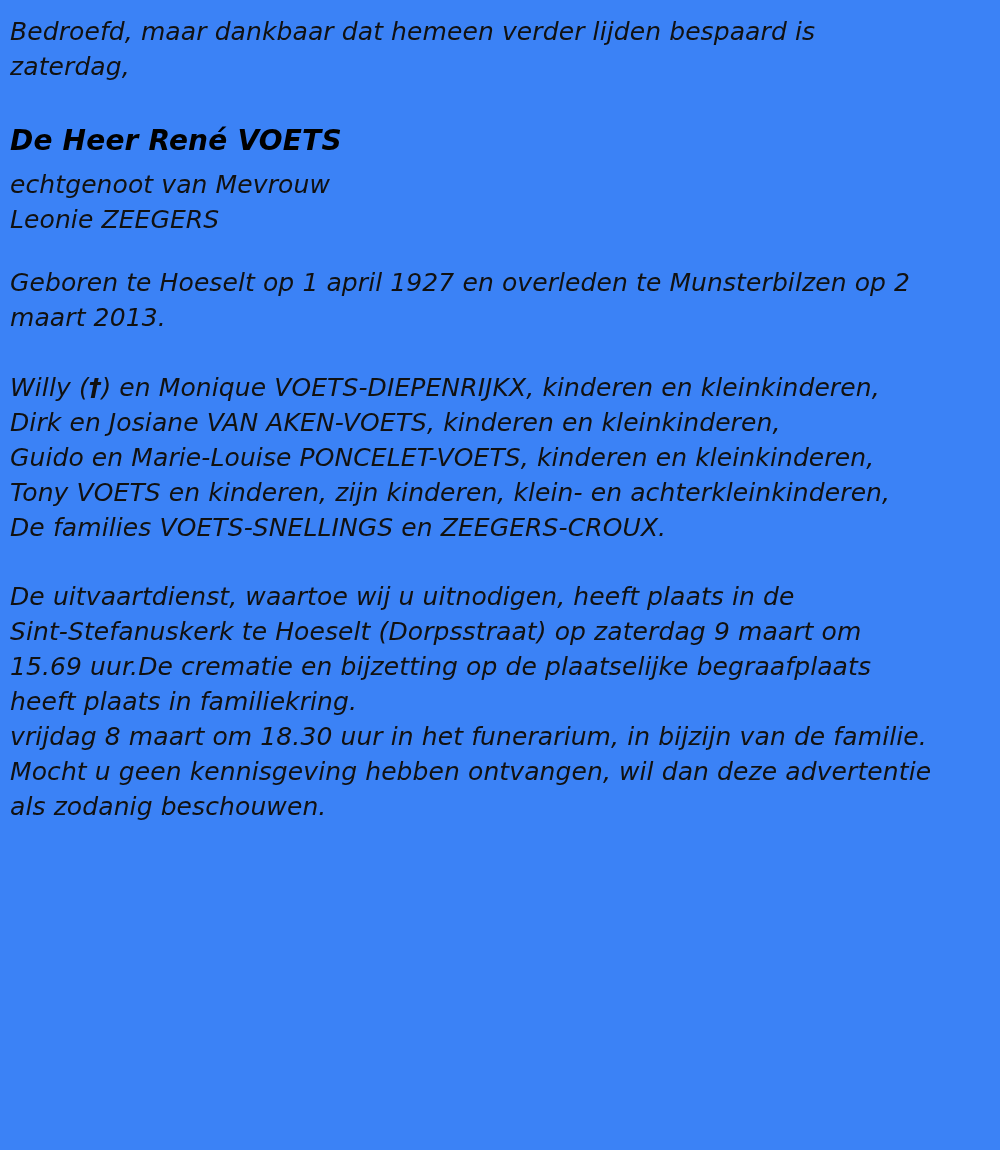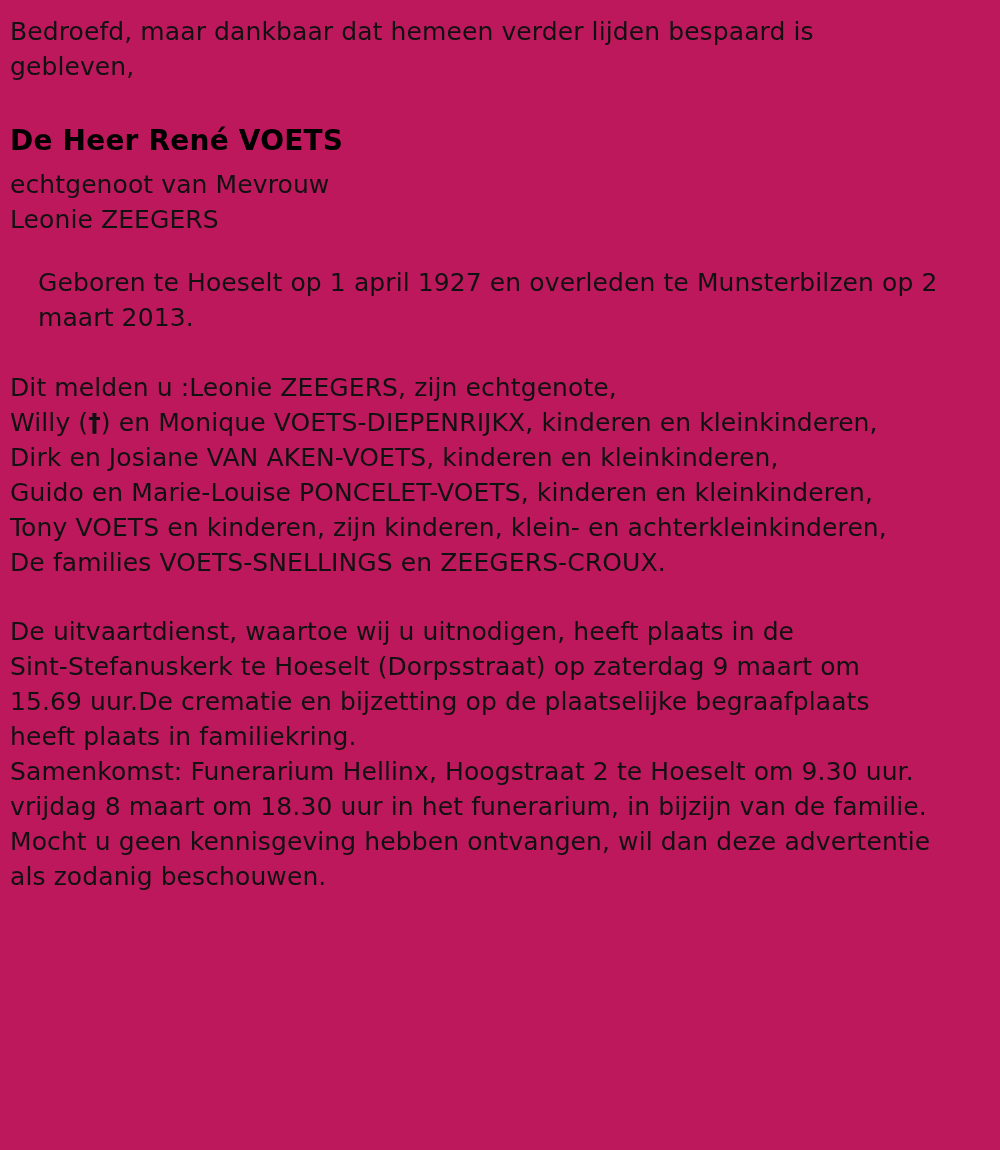--- a/index.html
+++ b/index.html
@@ -14,21 +14,22 @@
     overflow: hidden;
     font-family: "DejaVu Sans", "Liberation Sans", sans-serif;
     color: #111111;
     -webkit-font-smoothing: antialiased;
   }
   .notice {
     box-sizing: border-box;
     width: 1000px;
     height: 1150px;
     padding: 14px 8px 0 10px;
-    background: #be185d;
+    background: #3b82f6;
+    font-style: italic;
   }
   .block {
     margin: 0 0 30px 0;
   }
   .block:last-child {
     margin-bottom: 0;
     margin-top: 24px;
   }
   .line {
     font-size: 25px;
@@ -46,66 +47,63 @@
     color: #000000;
   }
   .block-name {
     margin-bottom: 28px;
   }
   .block-intro {
     margin-bottom: 34px;
   }
   .block-dates {
     margin-bottom: 35px;
-    margin-left: 28px;
   }
   .block-family {
     margin-bottom: 34px;
   }
   .block-service {
     margin-bottom: 0;
   }
   .dagger {
     font-weight: bold;
   }
 </style>
 </head>
 <body>
 
 <div class="notice">
 
   <div class="block block-intro">
     <div class="line">Bedroefd, maar dankbaar dat hemeen verder lijden bespaard is</div>
-    <div class="line">gebleven,</div>
+    <div class="line">zaterdag,</div>
   </div>
 
   <div class="block block-name">
     <div class="deceased-name">De Heer René VOETS</div>
     <div class="line">echtgenoot van Mevrouw</div>
     <div class="line">Leonie ZEEGERS</div>
   </div>
 
   <div class="block block-dates">
     <div class="line">Geboren te Hoeselt op 1 april 1927 en overleden te Munsterbilzen op 2</div>
     <div class="line">maart 2013.</div>
   </div>
 
   <div class="block block-family">
-    <div class="line">Dit melden u :Leonie ZEEGERS, zijn echtgenote,</div>
     <div class="line">Willy (<span class="dagger">†</span>) en Monique VOETS-DIEPENRIJKX, kinderen en kleinkinderen,</div>
     <div class="line">Dirk en Josiane VAN AKEN-VOETS, kinderen en kleinkinderen,</div>
     <div class="line">Guido en Marie-Louise PONCELET-VOETS, kinderen en kleinkinderen,</div>
     <div class="line">Tony VOETS en kinderen, zijn kinderen, klein- en achterkleinkinderen,</div>
     <div class="line">De families VOETS-SNELLINGS en ZEEGERS-CROUX.</div>
   </div>
 
   <div class="block block-service">
     <div class="line">De uitvaartdienst, waartoe wij u uitnodigen, heeft plaats in de</div>
     <div class="line">Sint-Stefanuskerk te Hoeselt (Dorpsstraat) op zaterdag 9 maart om</div>
     <div class="line">15.69 uur.De crematie en bijzetting op de plaatselijke begraafplaats</div>
     <div class="line">heeft plaats in familiekring.</div>
-    <div class="line">Samenkomst: Funerarium Hellinx, Hoogstraat 2 te Hoeselt om 9.30 uur.</div>
     <div class="line">vrijdag 8 maart om 18.30 uur in het funerarium, in bijzijn van de familie.</div>
     <div class="line">Mocht u geen kennisgeving hebben ontvangen, wil dan deze advertentie</div>
     <div class="line">als zodanig beschouwen.</div>
   </div>
 
 </div>
 
 </body></html>

